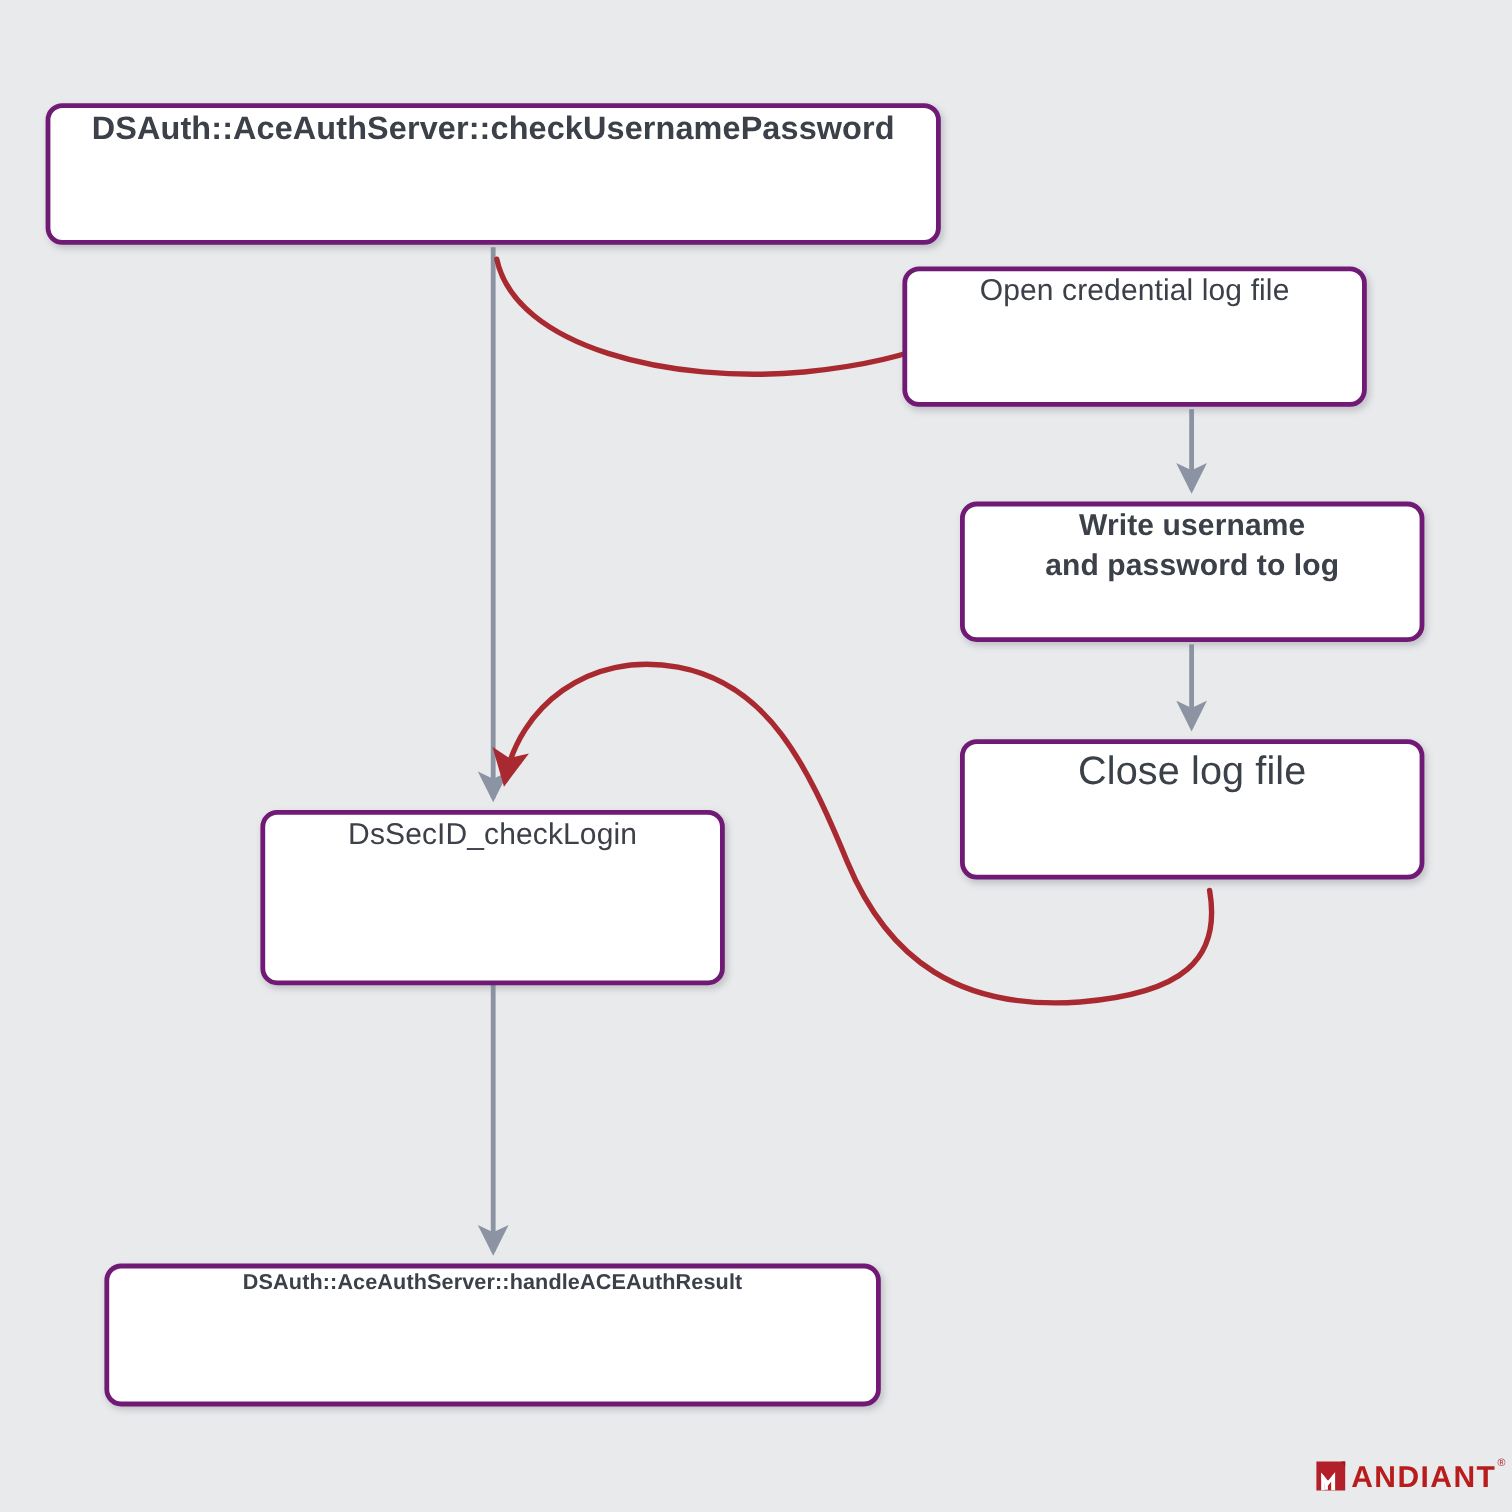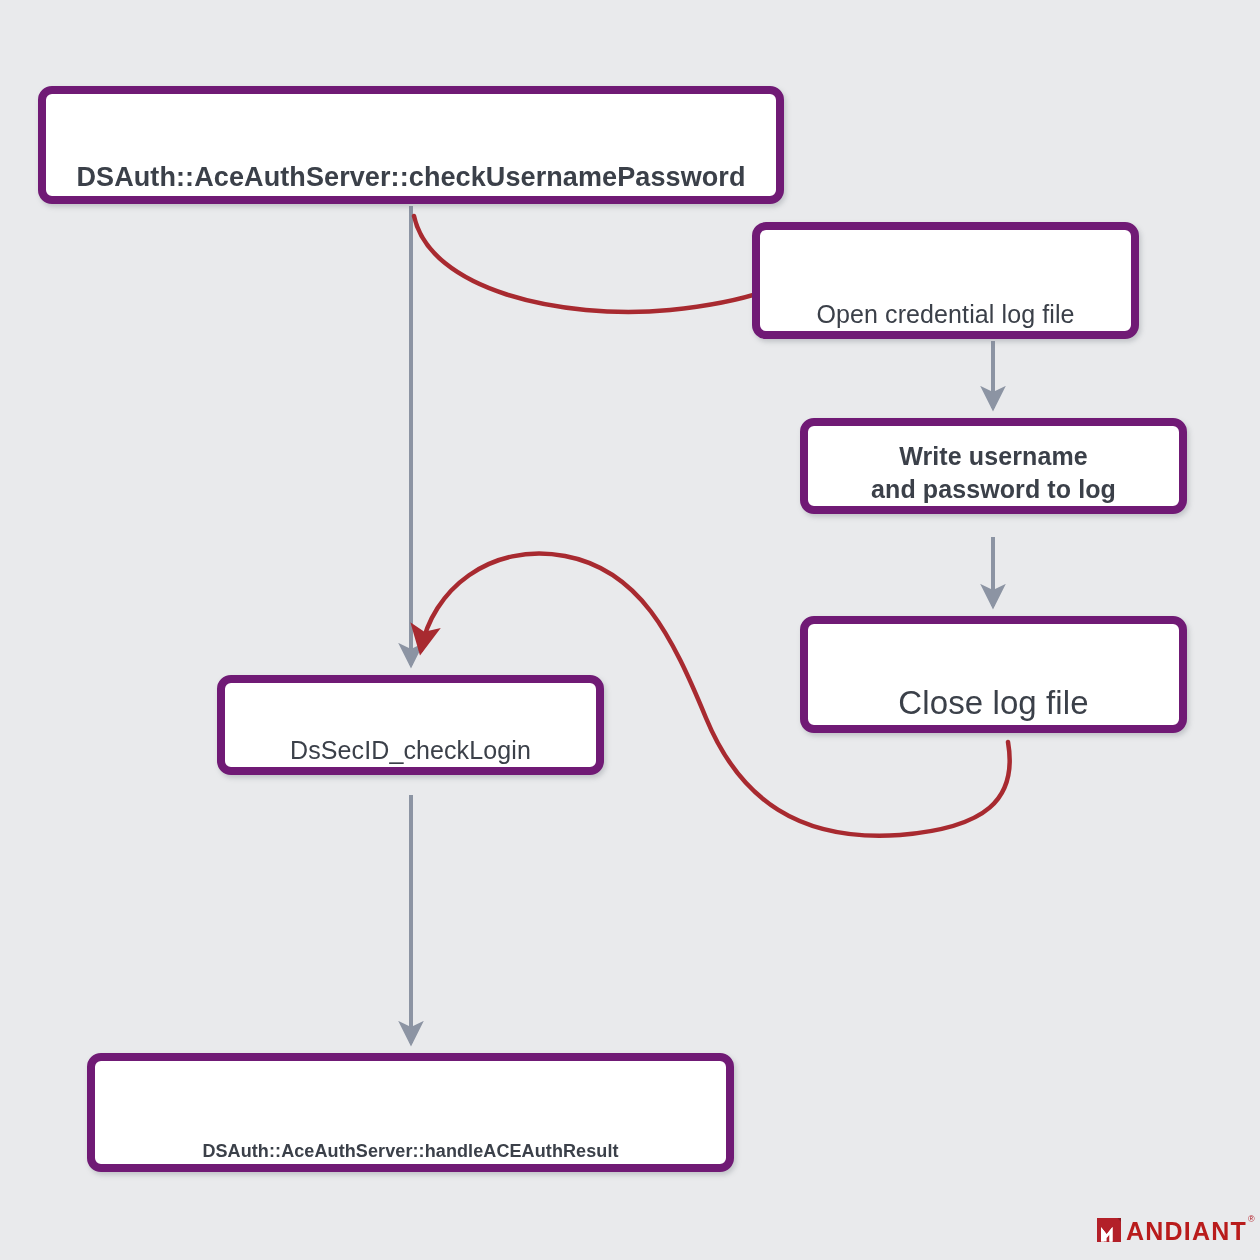--- a/index.html
+++ b/index.html
@@ -12,25 +12,25 @@
     width: 1260px;
     height: 1260px;
     background: #e9eaec;
     overflow: hidden;
     font-family: "Liberation Sans", "DejaVu Sans", sans-serif;
   }
   .node {
     position: absolute;
     box-sizing: border-box;
     background: #ffffff;
-    border: 8px solid #701a75;
+    border: 4px solid #701a75;
     border-radius: 14px;
     box-shadow: 2px 3px 5px rgba(120,125,135,0.35);
     display: flex;
-    align-items: flex-end;
+    align-items: flex-start;
     justify-content: center;
     text-align: center;
     color: #3b4049;
     line-height: 1.32;
     letter-spacing: 0.1px;
     z-index: 3;
   }
   .node-label {
     display: block;
     white-space: pre-line;
@@ -40,29 +40,29 @@
   
   #node-check-username-password {
     left: 38px;  top: 86px;  width: 746px; height: 118px;
     font-size: 27px; font-weight: 600;
   }
   #node-open-credential-log-file {
     left: 752px; top: 222px; width: 387px; height: 117px;
     font-size: 25px; font-weight: 500;
   }
   #node-write-username-password {
-    left: 800px; top: 418px; width: 387px; height: 96px;
+    left: 800px; top: 418px; width: 387px; height: 117px;
     font-size: 25px; font-weight: 600;
   }
   #node-close-log-file {
     left: 800px; top: 616px; width: 387px; height: 117px;
     font-size: 33px; font-weight: 500;
   }
   #node-dssecid-checklogin {
-    left: 217px; top: 675px; width: 387px; height: 100px;
+    left: 217px; top: 675px; width: 387px; height: 146px;
     font-size: 25px; font-weight: 500;
   }
   #node-handle-ace-auth-result {
     left: 87px;  top: 1053px; width: 647px; height: 119px;
     font-size: 18px; font-weight: 600;
   }
 
   #edges {
     position: absolute;
     left: 0; top: 0;

